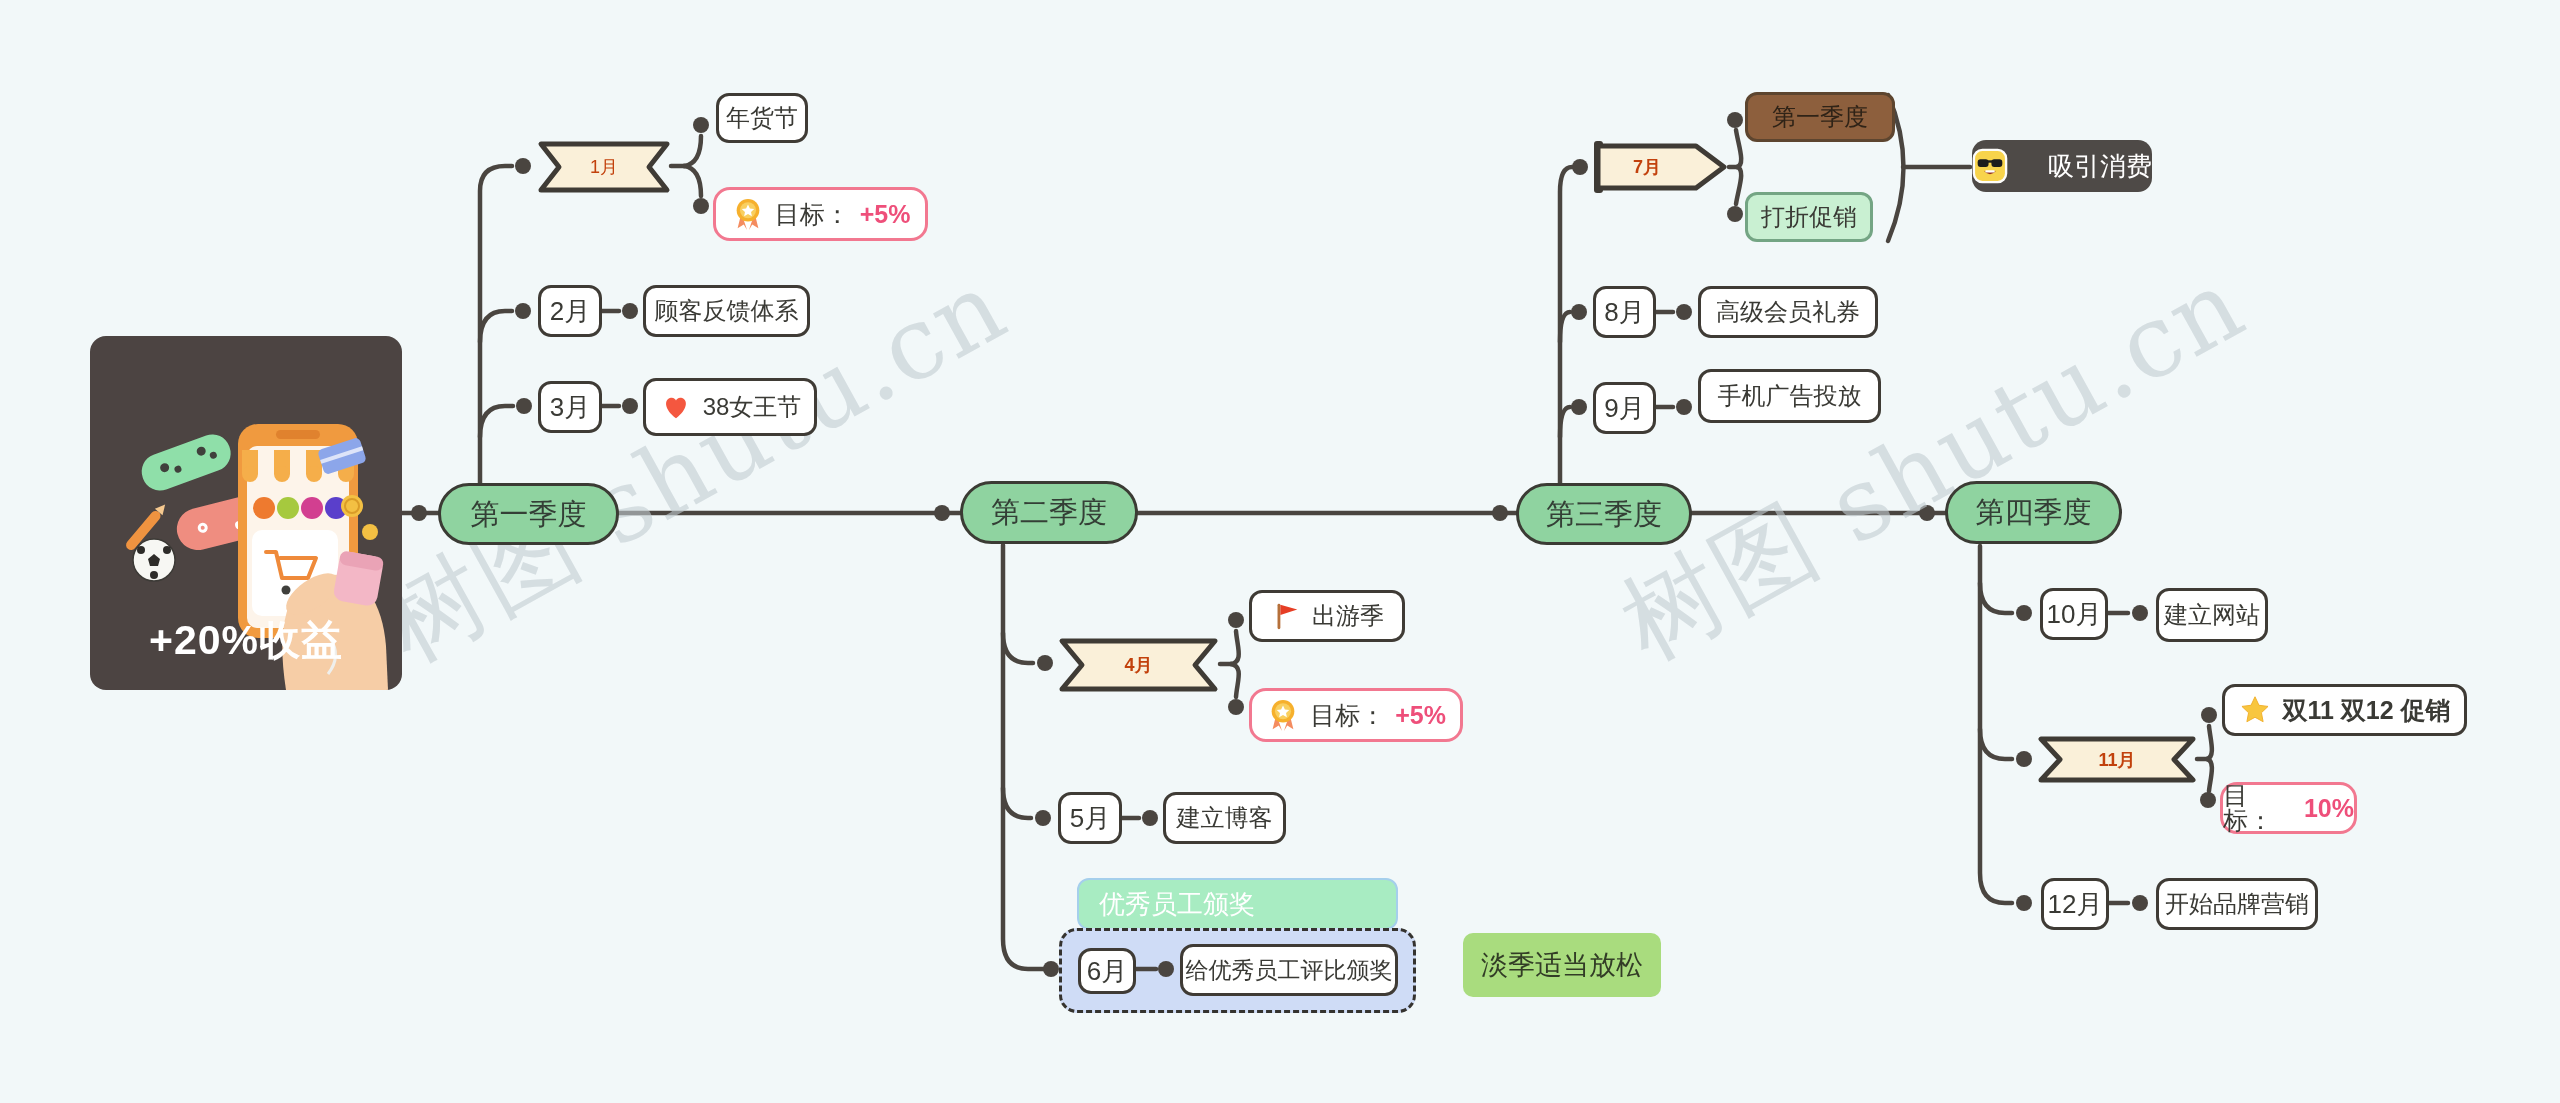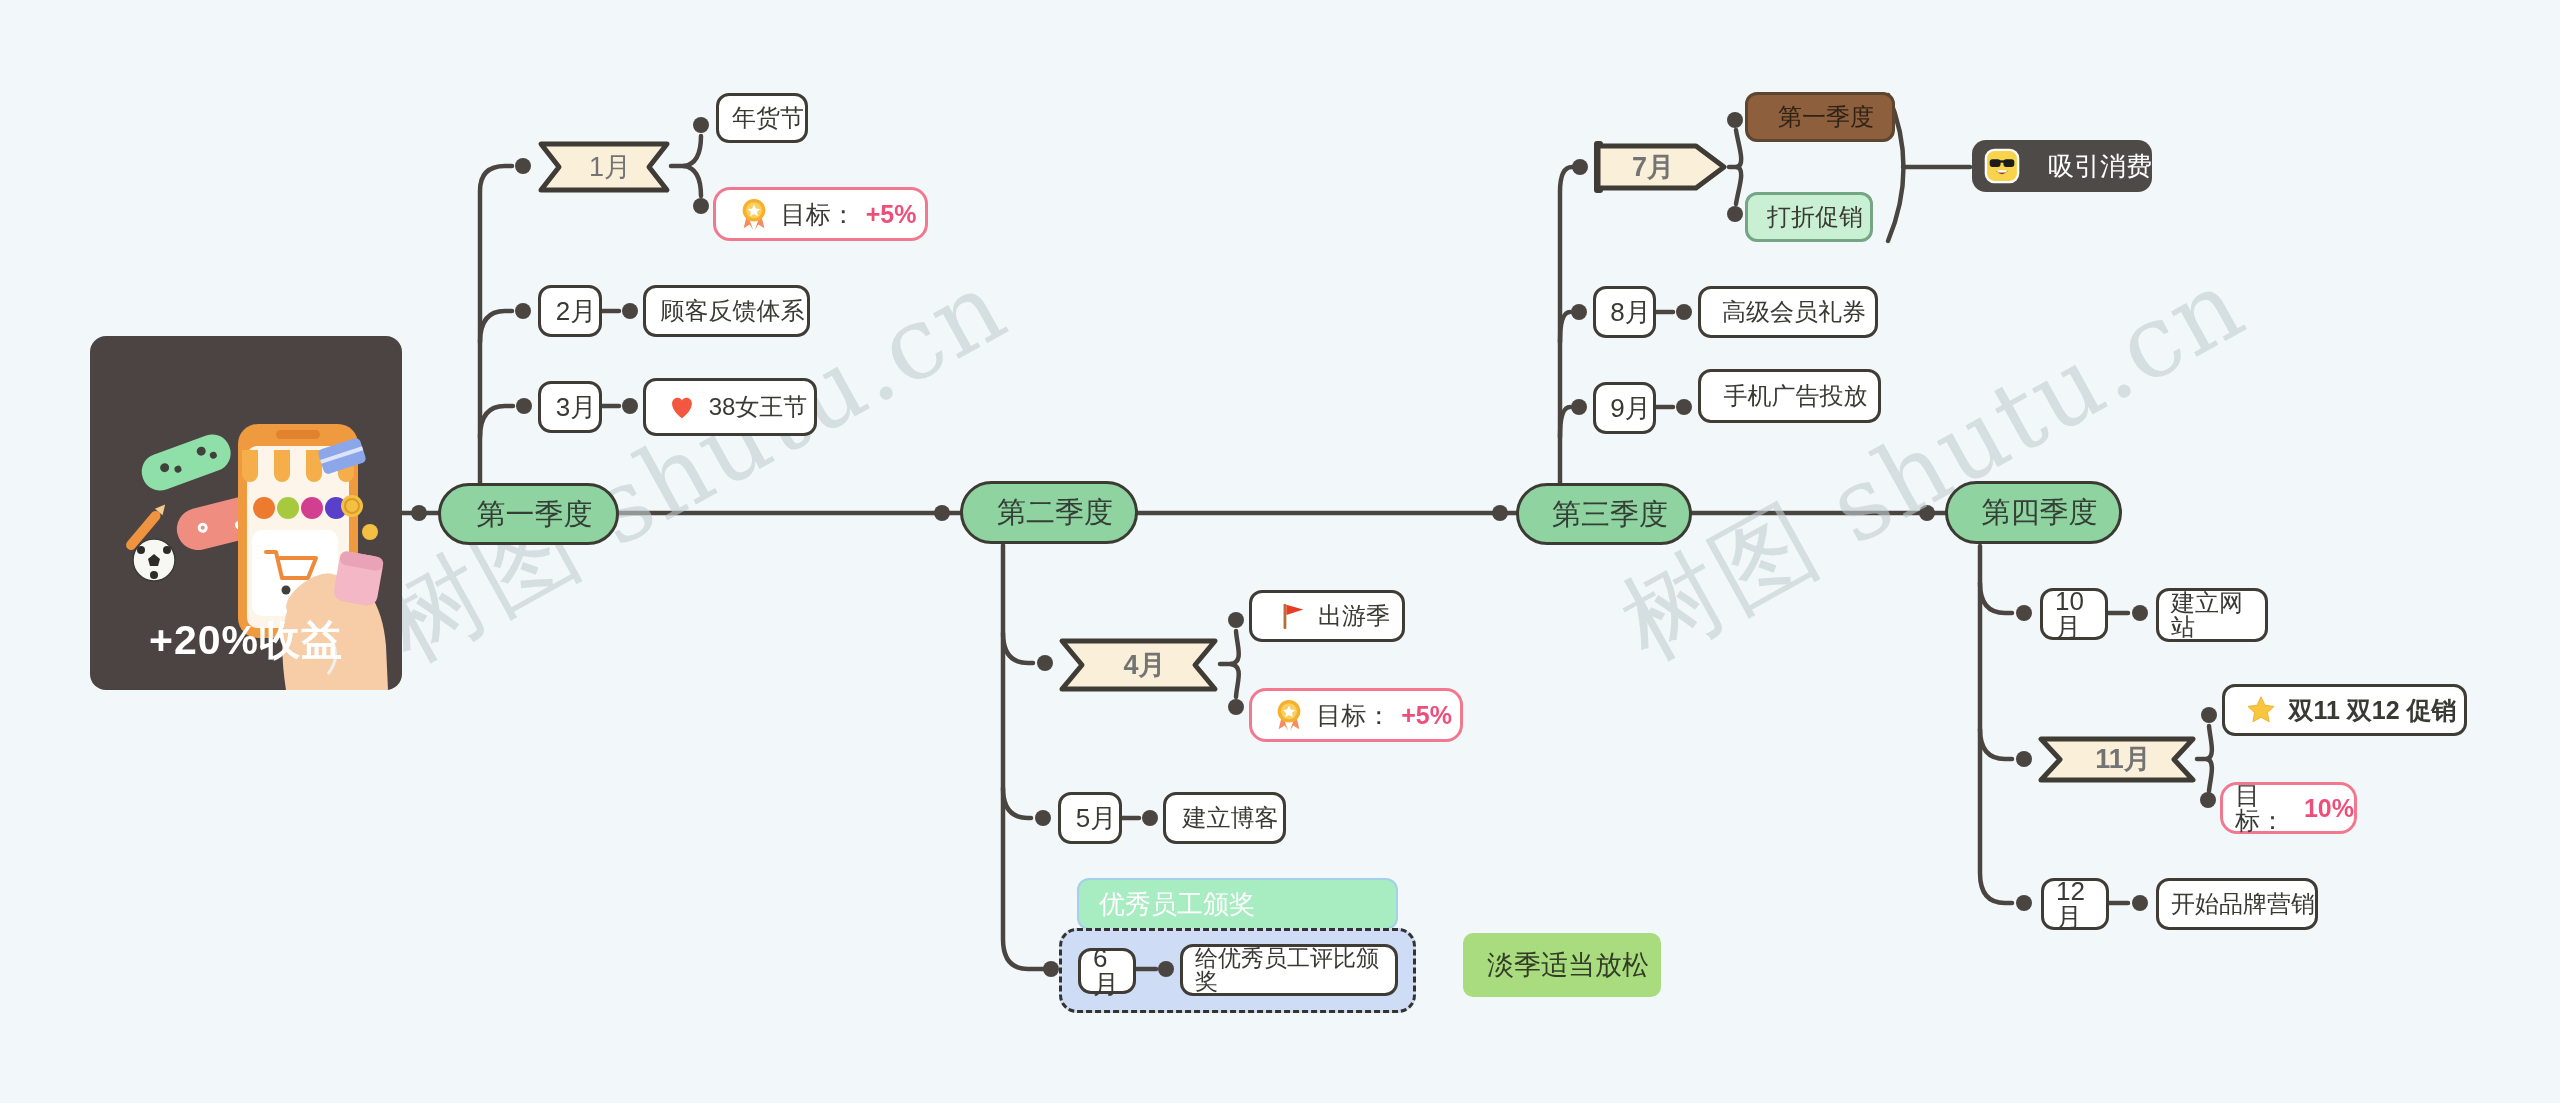--- a/index.html
+++ b/index.html
@@ -10,33 +10,33 @@
     color:#3a3a35;
   }
   .connectors{position:absolute;left:0;top:0;}
   .watermark{
     position:absolute;font-family:"DejaVu Serif",serif;font-size:100px;
     color:#c3cdd2;opacity:.6;white-space:nowrap;transform:rotate(-29deg);
     letter-spacing:2px;pointer-events:none;user-select:none;
   }
   .node{
     position:absolute;box-sizing:border-box;display:flex;align-items:center;
-    justify-content:center;gap:10px;font-size:24px;line-height:1;padding-left:12px;
+    justify-content:center;gap:10px;font-size:24px;line-height:1;
   }
   .box{background:#fff;border:3px solid #3f3b35;border-radius:13px;}
   .month{font-size:26px;}
   .pill{background:#8fd3a0;border:3px solid #3b3b34;border-radius:34px;font-size:29px;color:#343f36;}
   .goal{background:#fff;border:3.5px solid #f27890;border-radius:17px;font-size:25px;}
   .goal .value{color:#ee4f7a;font-weight:bold;}
   .brown{background:#8d5f3d;border:3px solid #5d452f;border-radius:12px;color:#2f2317;}
   .mint{background:#c9f0d2;border:3px solid #74a584;border-radius:12px;}
   .darknode{background:#4e4a47;border-radius:14px;color:#ffffff;font-size:26px;justify-content:space-between;}
   .shapeNode{background:none;border:none;}
   .shapeNode svg.shape{position:absolute;left:0;top:0;}
-  .shapeNode .lbl{position:relative;font-size:27px;color:#737373;}
+  .shapeNode .lbl{position:relative;font-size:18px;color:#c2410c;}
   .bold{font-weight:bold;}
   .container-blue{
     background:#cfdcf6;border:3.5px dashed #35332f;border-radius:18px;
   }
   .summary{
     background:#a8ecc2;border:2px solid #a5cfec;border-radius:12px;
     color:#ffffff;font-size:26px;justify-content:flex-start;padding-left:20px;
   }
   .note-green{background:#a9dc7e;border-radius:10px;font-size:27px;color:#323c26;}
   .card{

